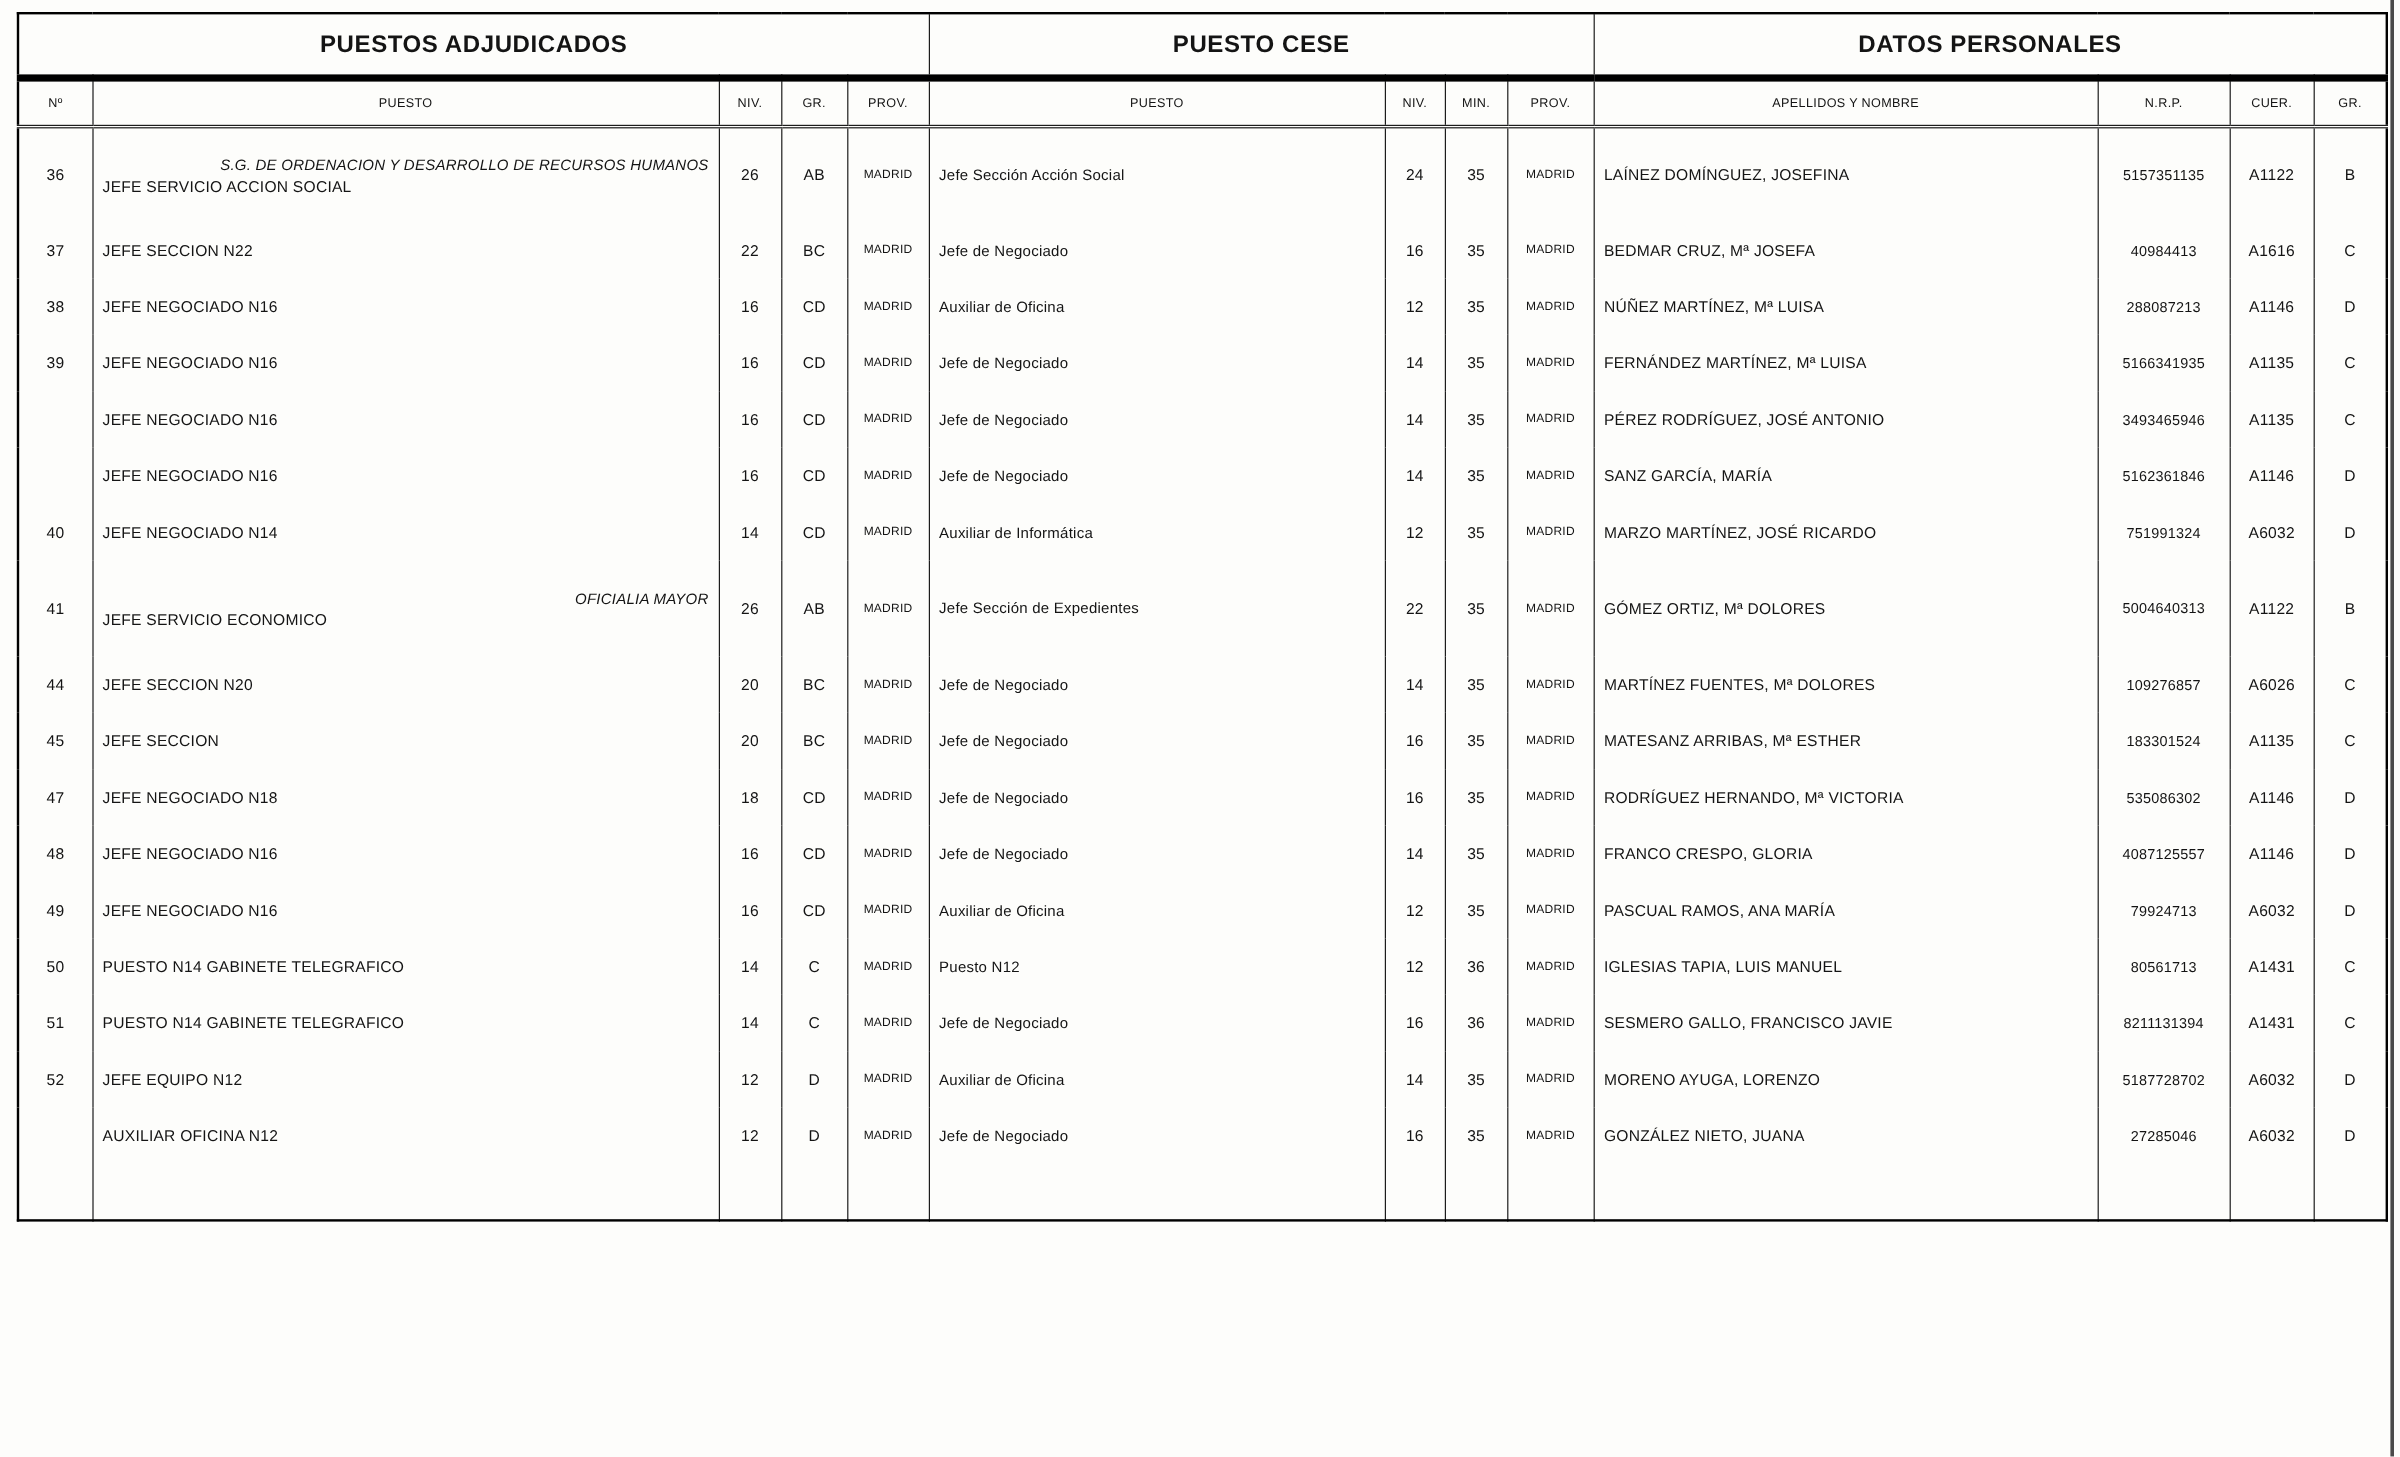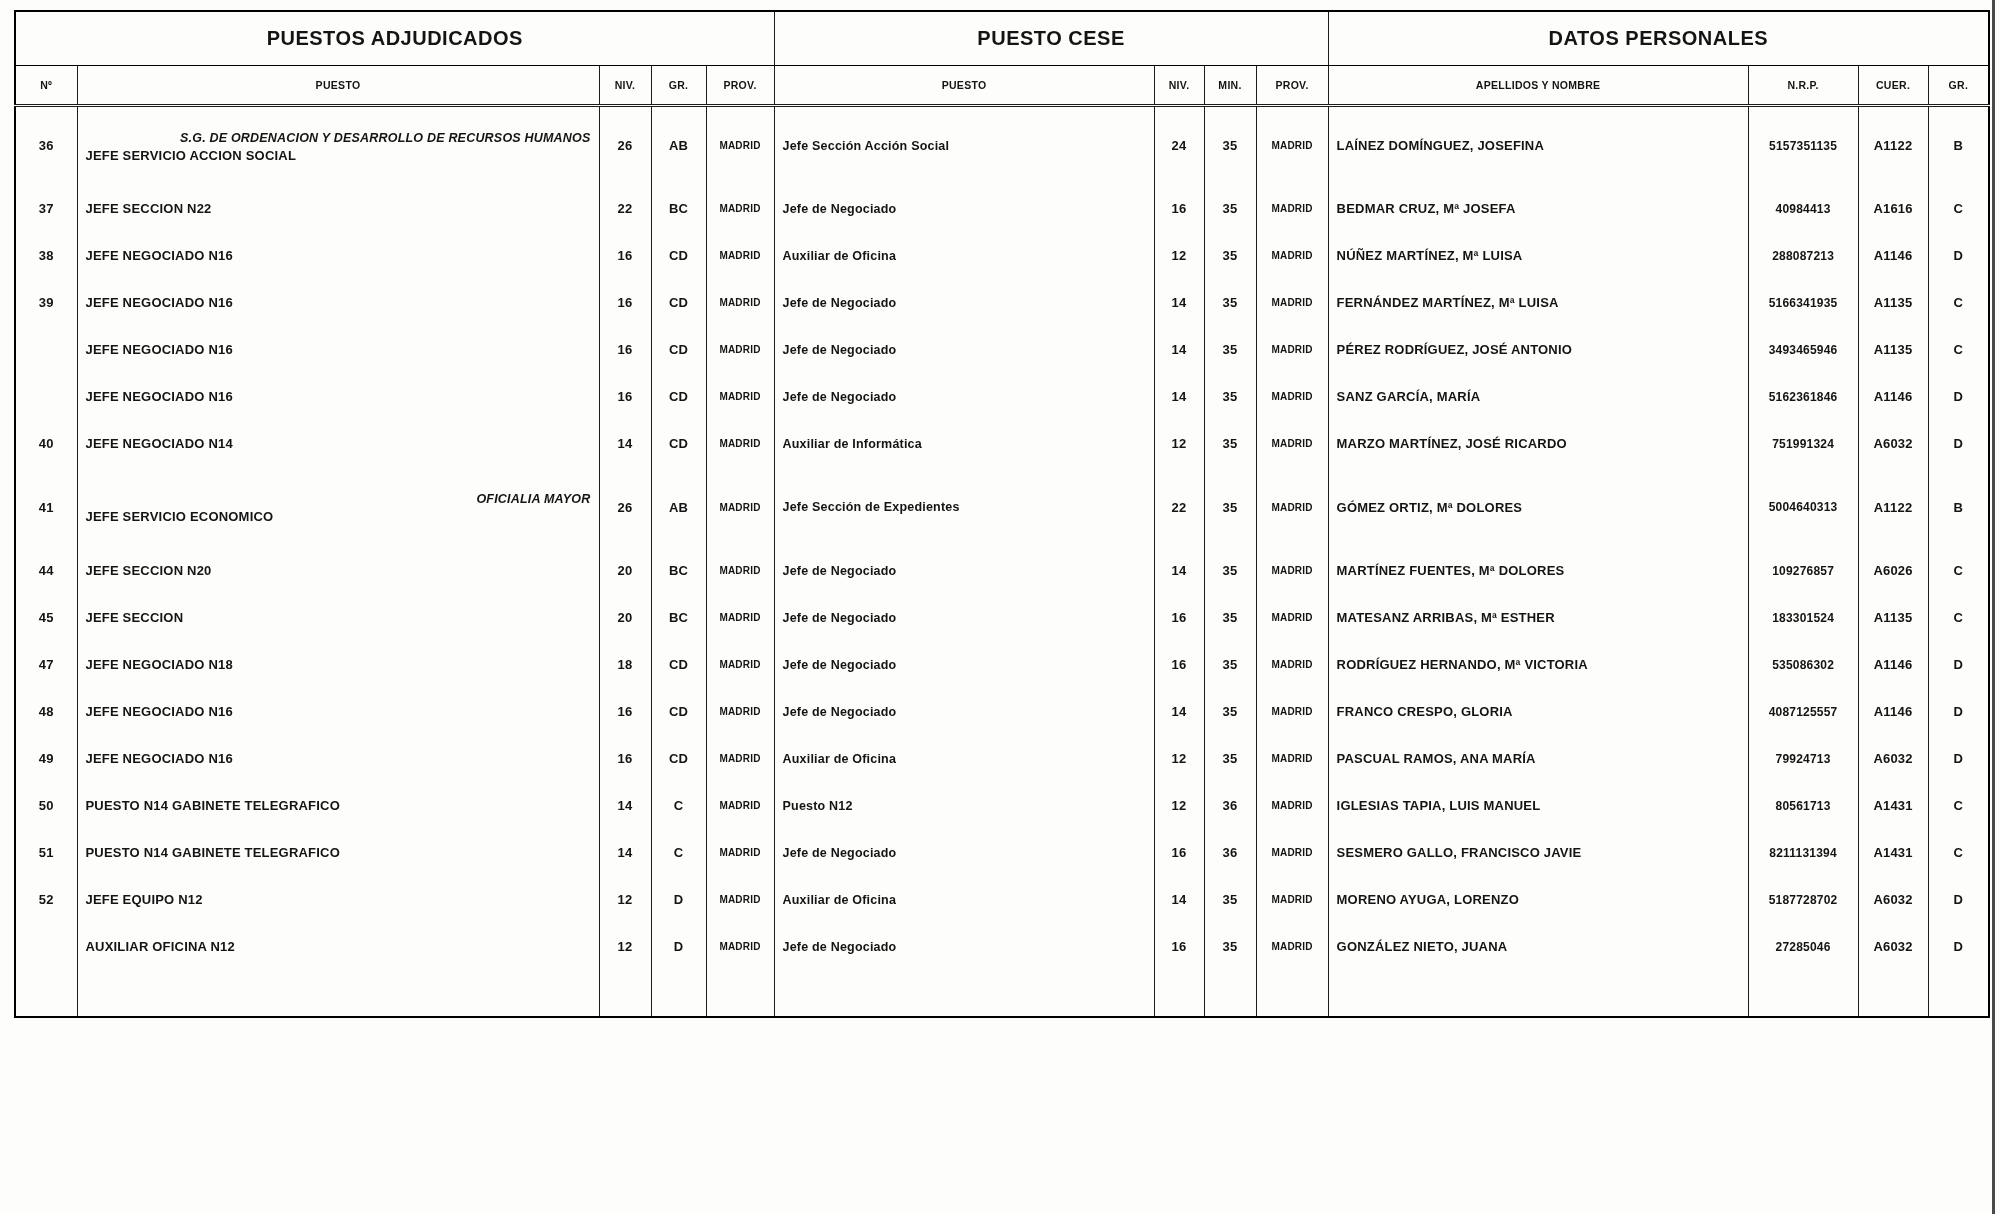--- a/index.html
+++ b/index.html
@@ -16,28 +16,28 @@
   }
   th, td {
     border-left:1px solid #1c1c1c;
     padding:0 8px; vertical-align:middle; overflow:hidden;
     color:#141414;
   }
   th:first-child, td:first-child { border-left:none; }
 
   thead tr.groups th {
     height:54px; font-size:20px; font-weight:bold; text-align:center;
-    letter-spacing:.5px; border-bottom:1px solid #000000;
+    letter-spacing:.5px; border-bottom:6px solid #000000;
   }
   thead tr.cols th {
-    height:40px; font-size:10.5px; font-weight:bold; 
+    height:40px; font-size:10.5px; font-weight:normal; 
     letter-spacing:.3px; border-bottom:3px double #1c1c1c;
   }
 
-  tbody tr { height:47px;font-weight:bold; }
+  tbody tr { height:47px; }
   tbody tr.tall { height:80px; }
   tbody td { font-size:13px; letter-spacing:.2px; }
 
   .ta-c { text-align:center; }
   .small { font-size:10px; letter-spacing:.2px; }
   .cese { font-size:12.5px; }
   .nrp { font-size:12px; }
   .section { font-style:italic; font-size:12.5px; line-height:1.5;text-align:right; }
   .italic { font-style:italic; }
 

